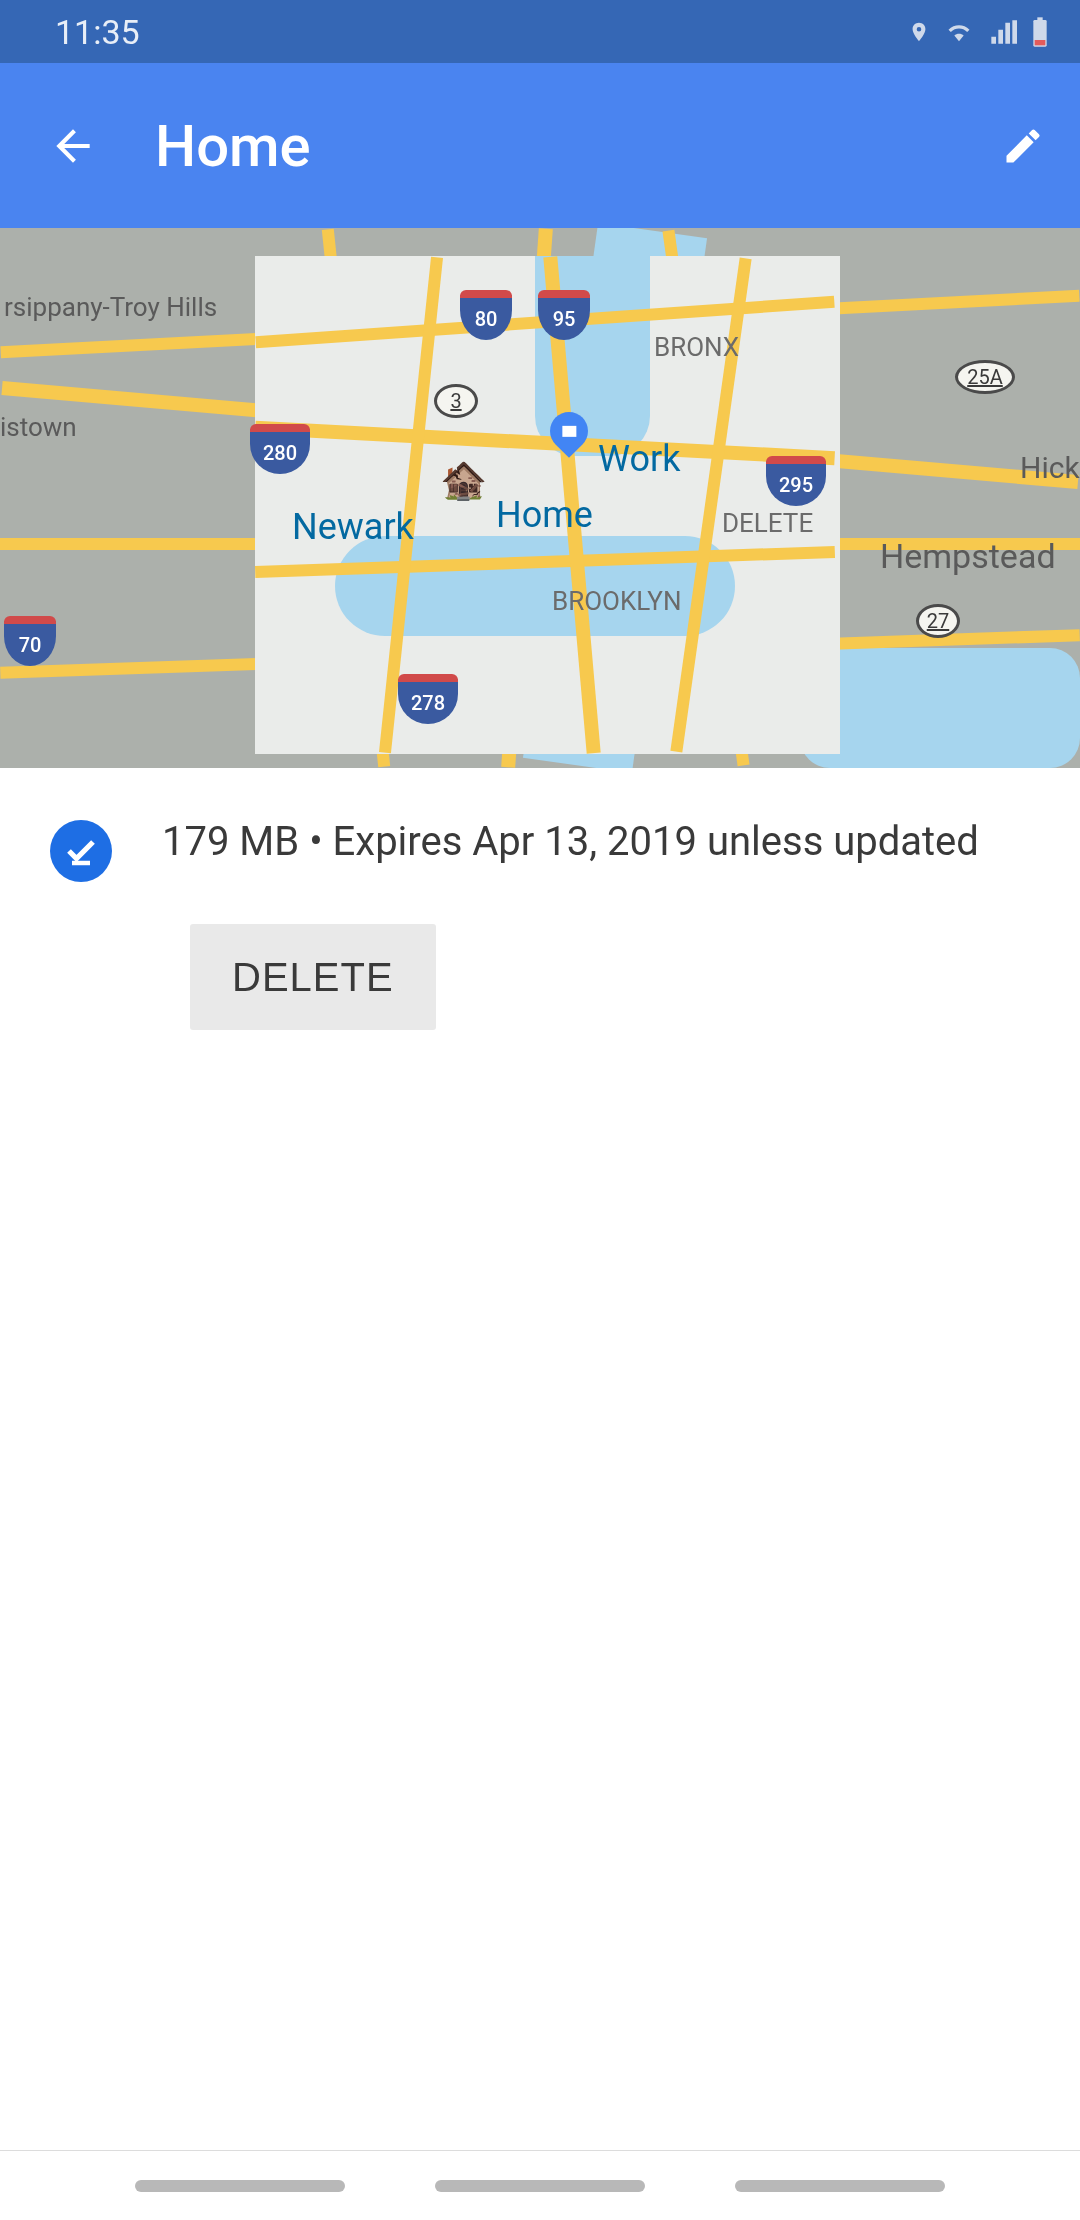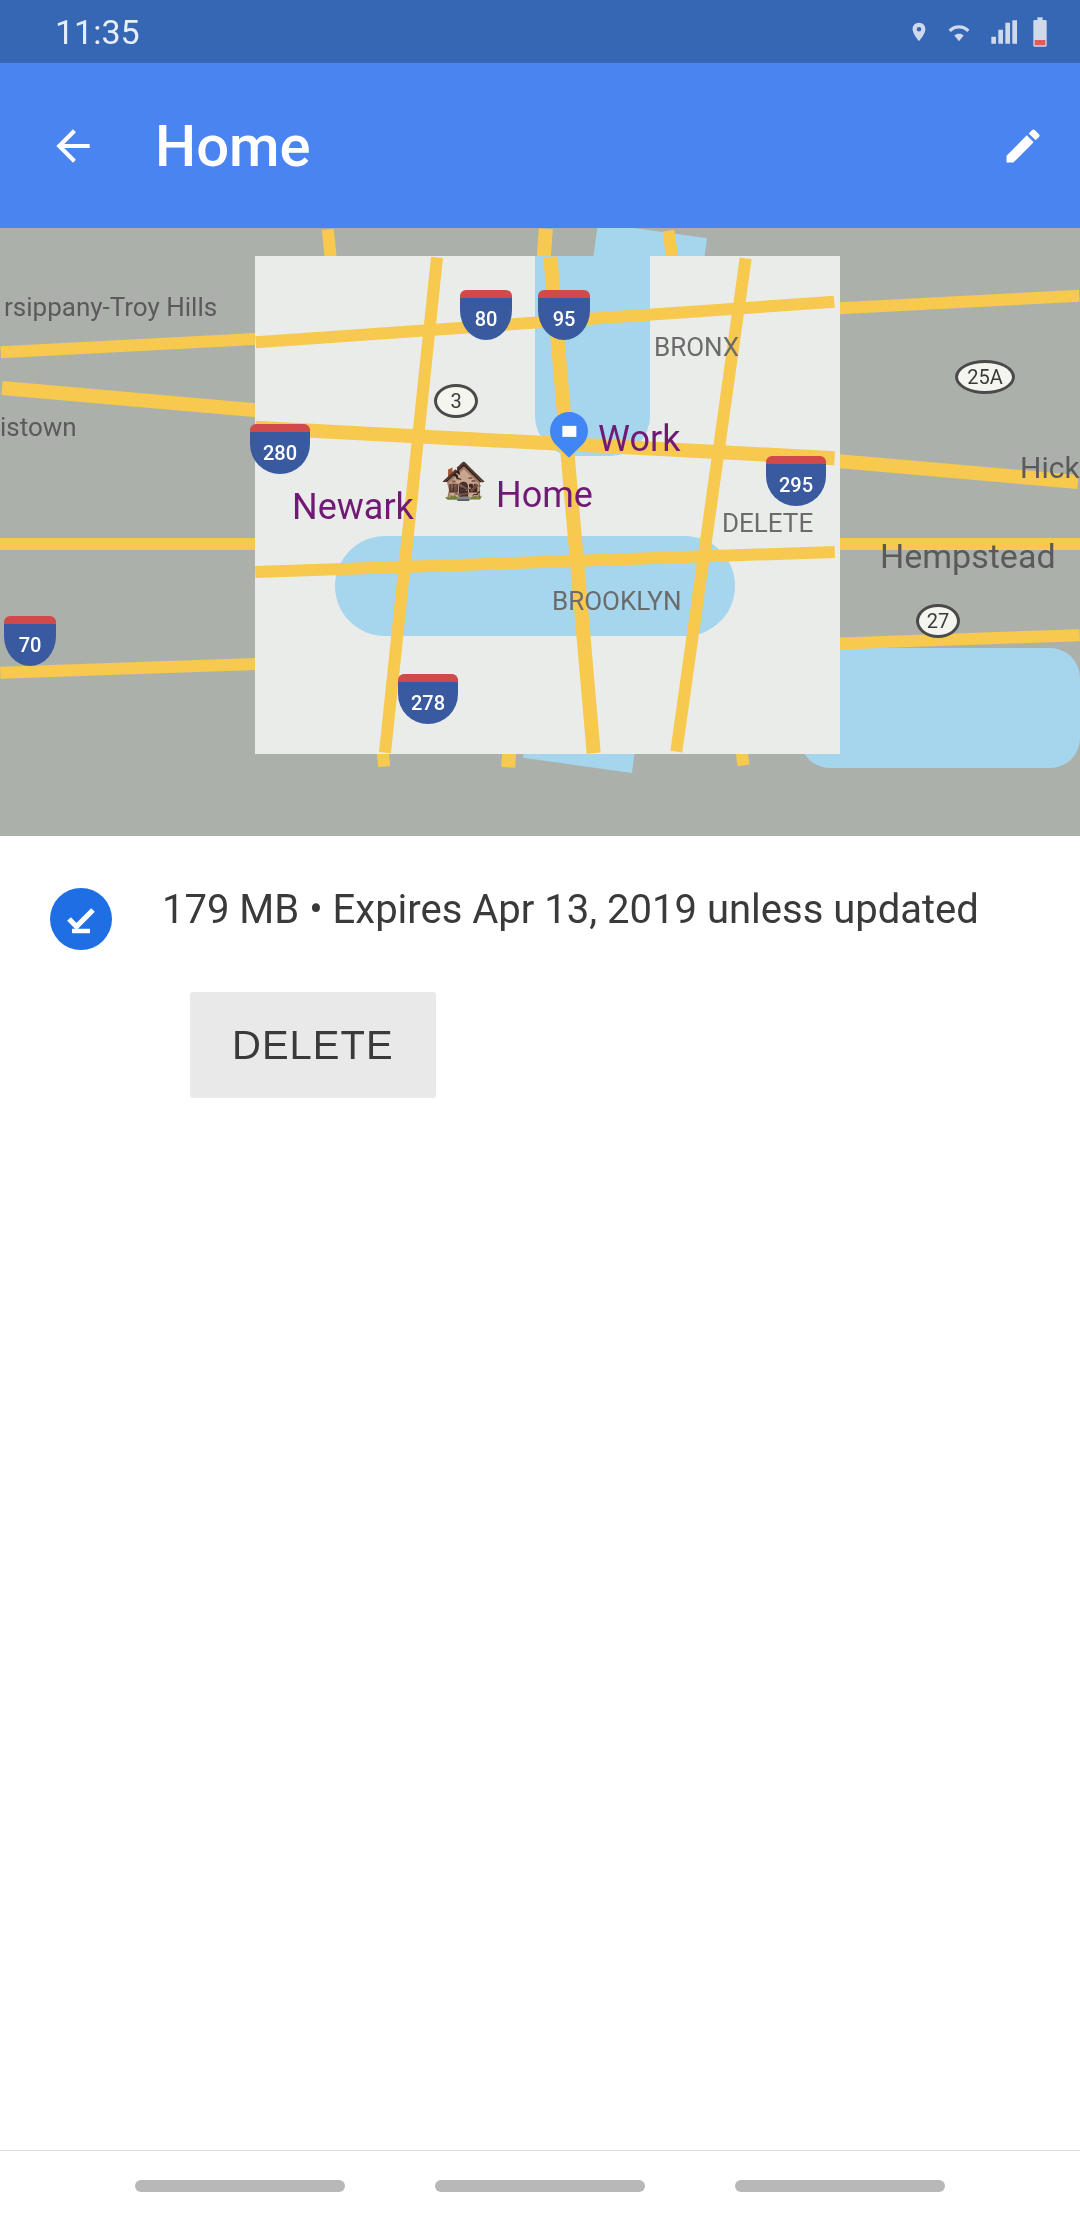--- a/index.html
+++ b/index.html
@@ -56,21 +56,21 @@
       flex: 1;
     }
     .edit-button {
       width: 55px;
       height: 55px;
       display: flex;
       align-items: center;
       justify-content: center;
     }
     .map-container {
-      height: 608px;
+      height: 540px;
       background: #dde3dc;
       position: relative;
       overflow: hidden;
     }
     .map-overlay-dim {
       position: absolute;
       inset: 0;
       background: rgba(80, 80, 80, 0.35);
     }
     .map-highlight {
@@ -99,23 +99,24 @@
       position: absolute;
       font-size: 26px;
       color: #6b6b6b;
       z-index: 3;
     }
     .map-label-dim {
       color: #5a5a5a;
     }
     .map-label-bold {
       font-size: 36px;
-      color: #701a75;
+      color: #0369a1;
       font-weight: 400;
       z-index: 4;
+      margin-top: 20px;
     }
     .shield {
       position: absolute;
       z-index: 4;
       width: 52px;
       height: 50px;
     }
     .shield-blue {
       background: #3a5aa0;
       border-top: 8px solid #d14a4a;
@@ -131,20 +132,21 @@
       background: #f5f5f0;
       border: 3px solid #4a4a4a;
       border-radius: 50%;
       width: 44px;
       height: 34px;
       color: #3a3a3a;
       font-size: 20px;
       display: flex;
       align-items: center;
       justify-content: center;
+      text-decoration: underline;
     }
     .shield-oval-wide {
       width: 60px;
     }
     .pin-blue {
       position: absolute;
       z-index: 4;
       width: 38px;
       height: 38px;
       background: #4285f4;

